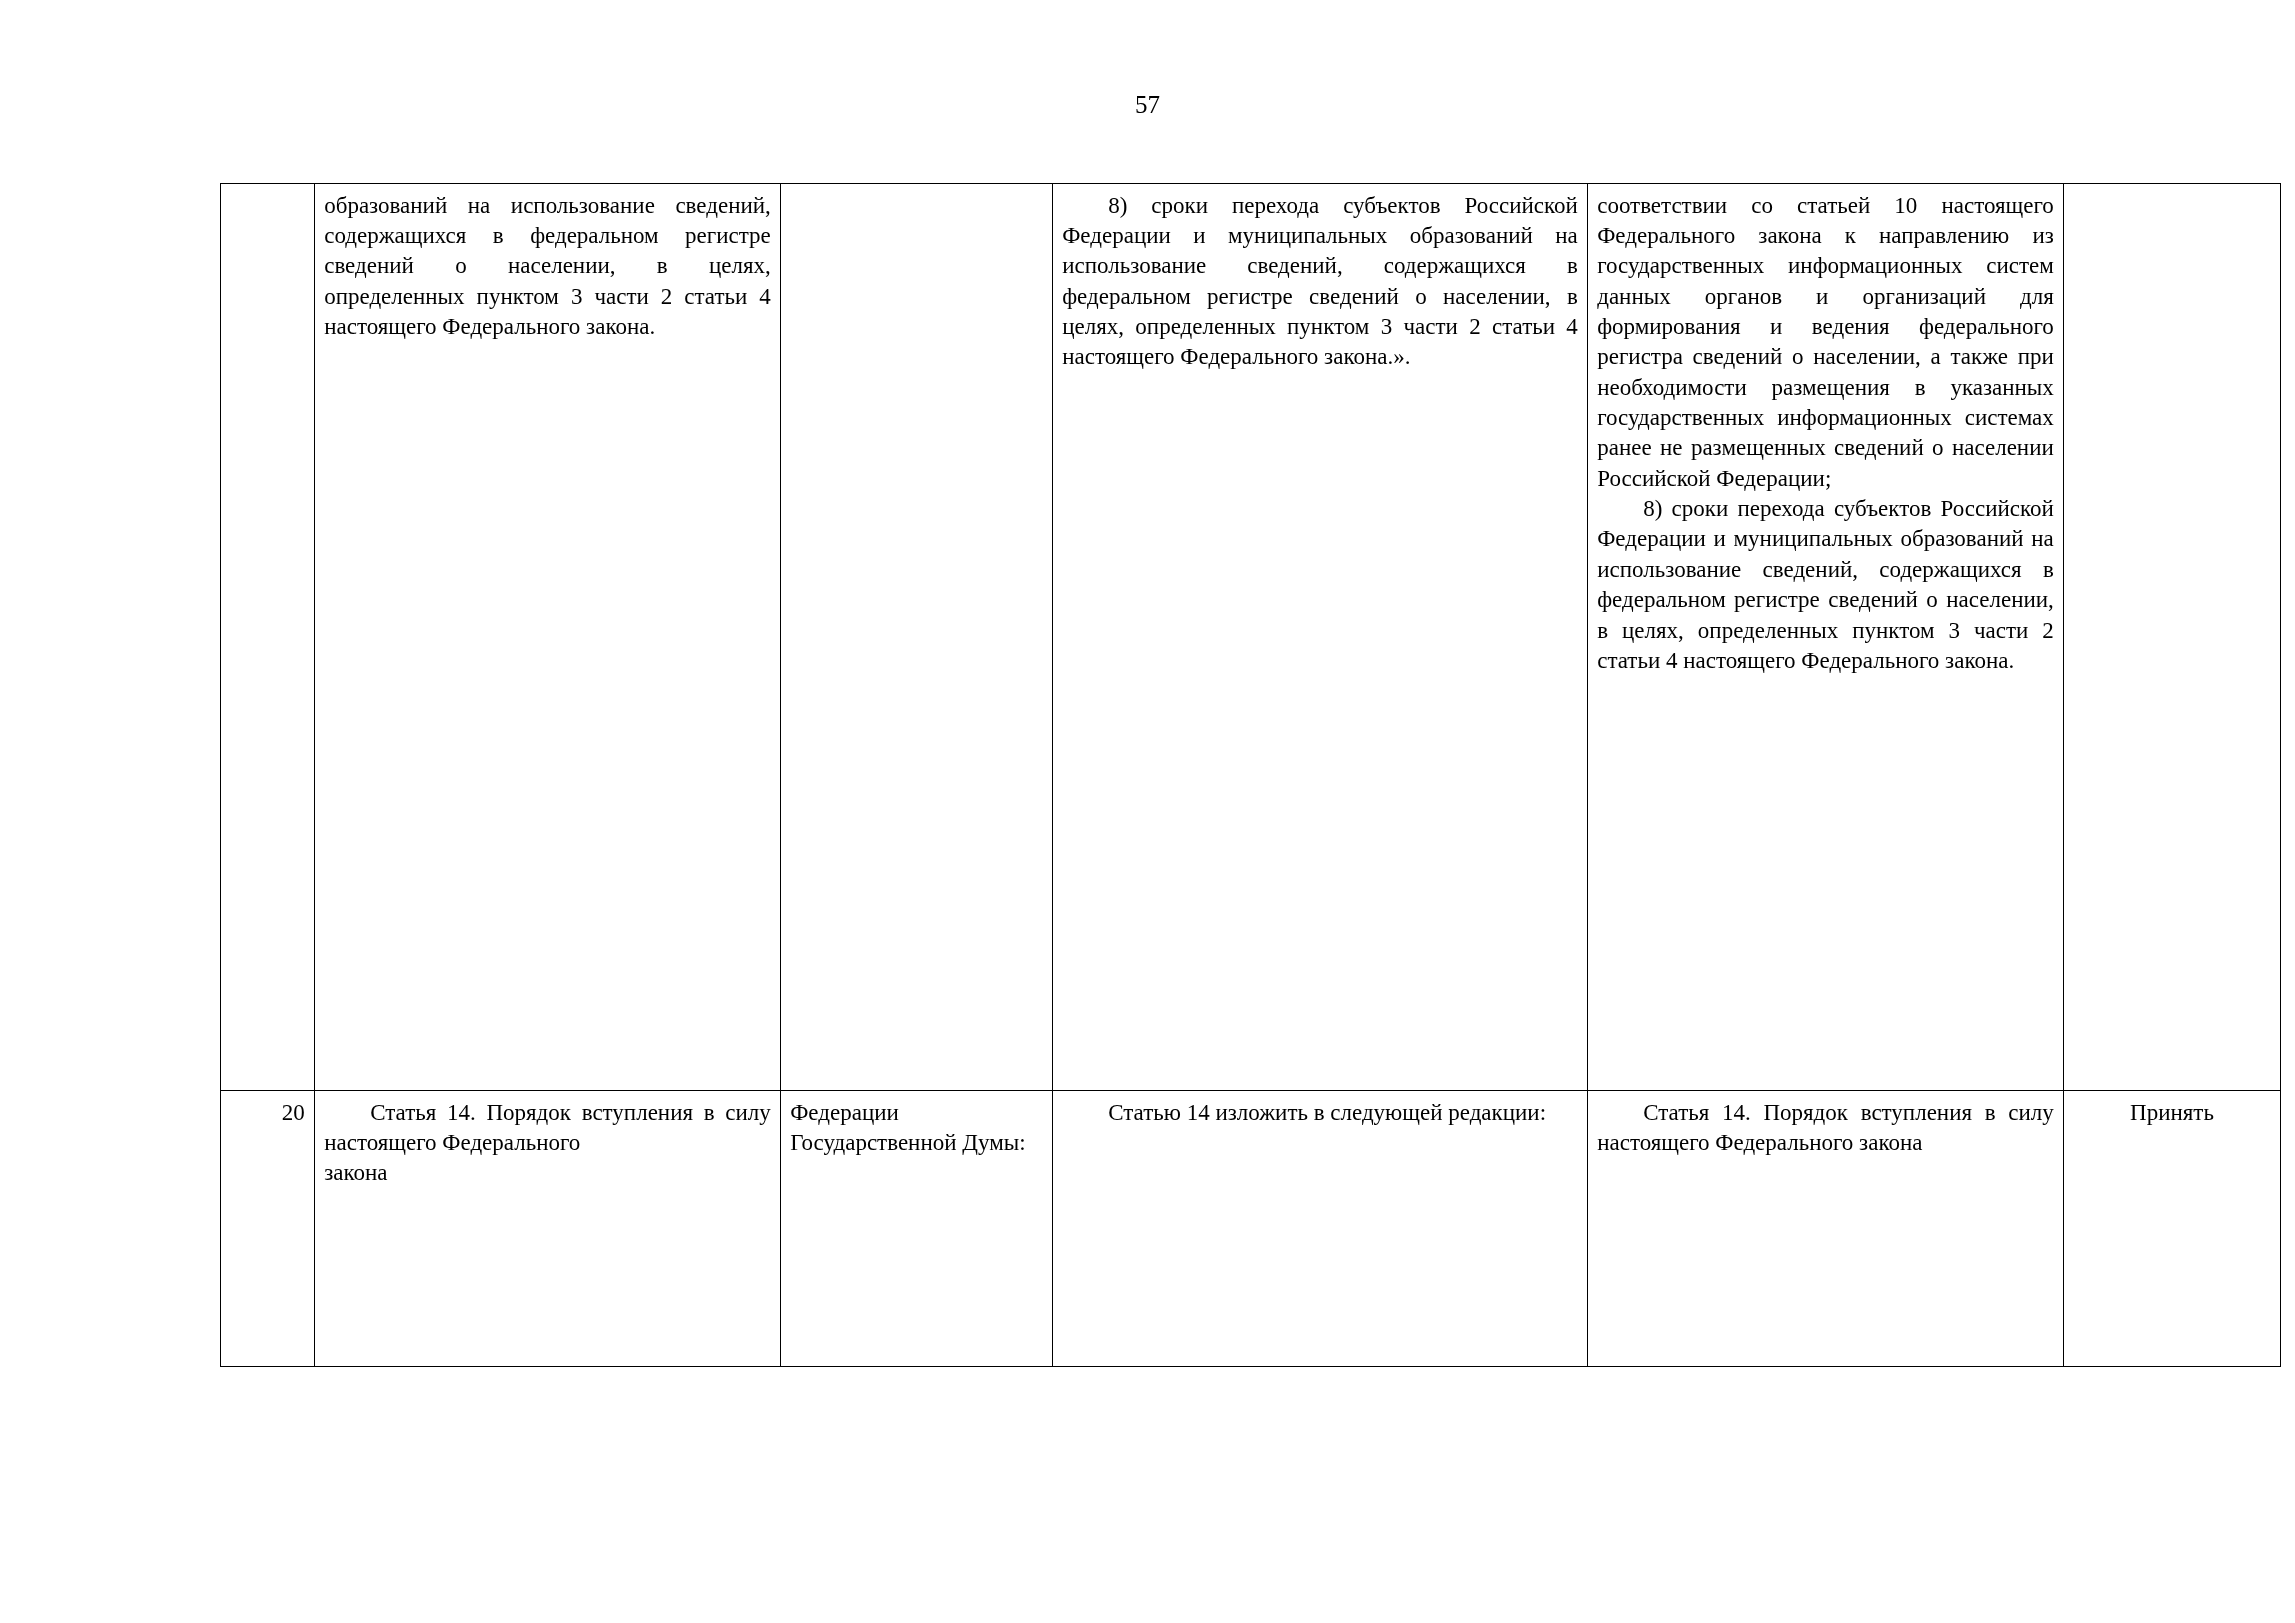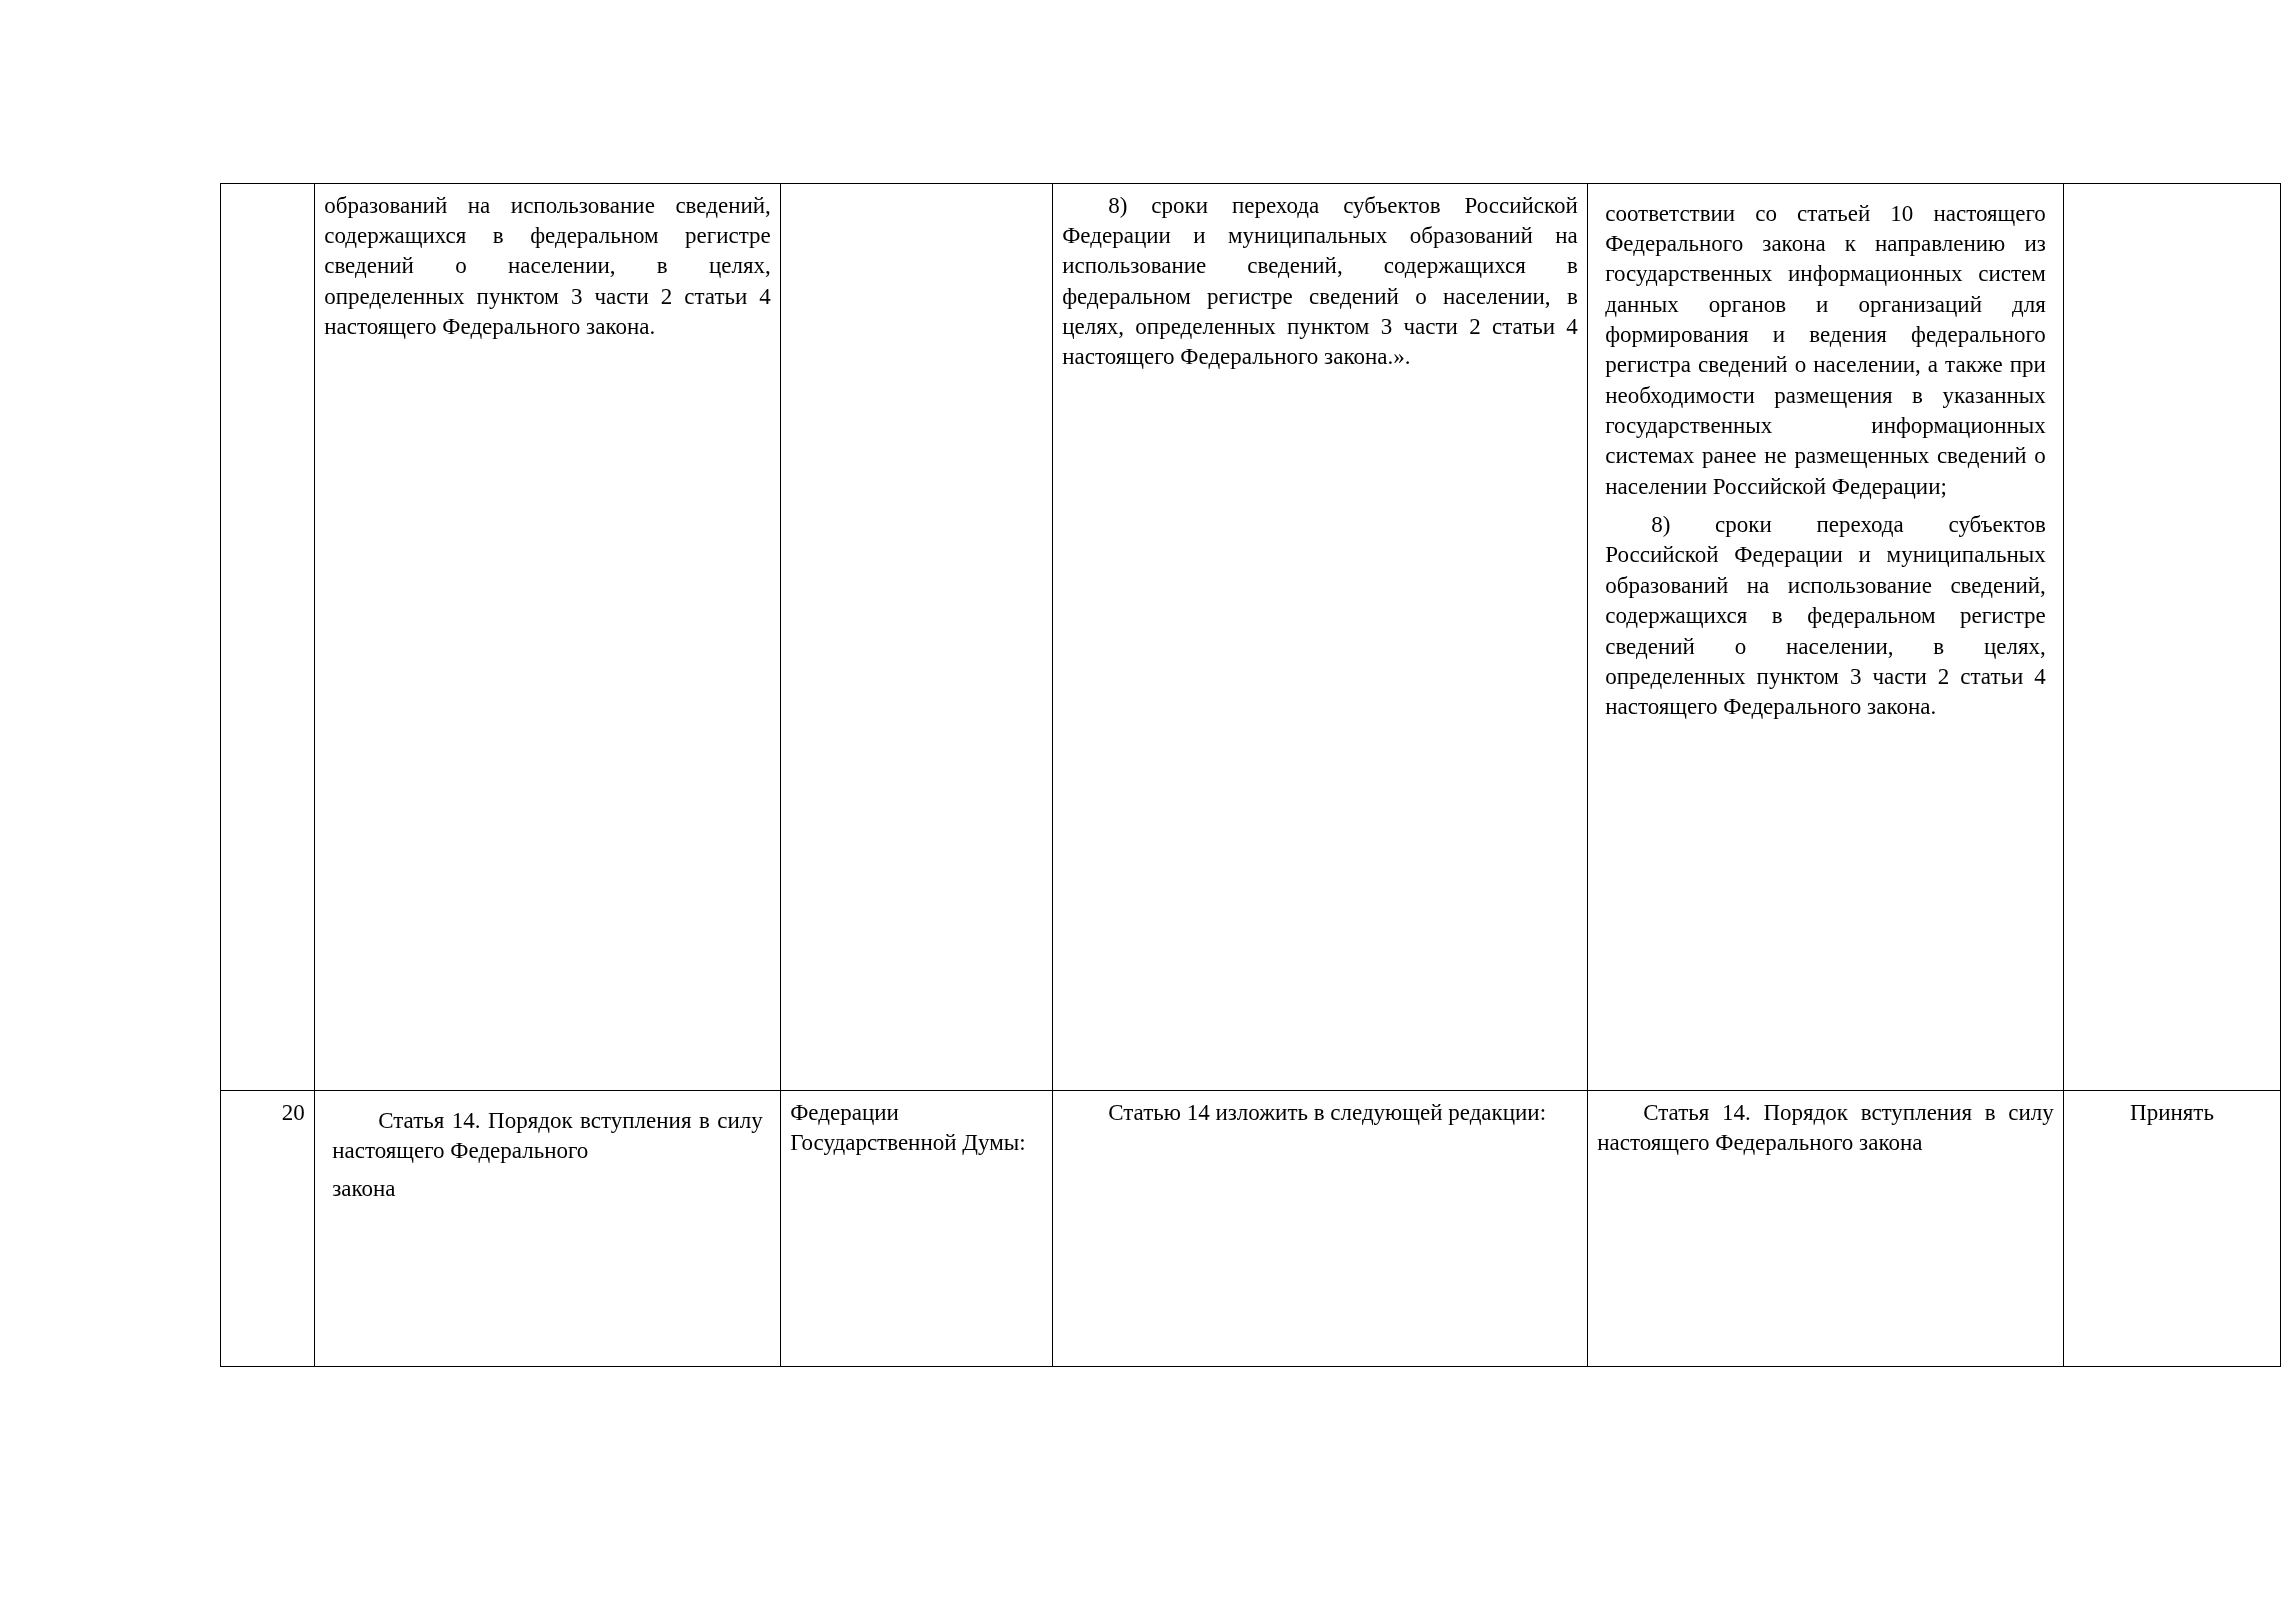--- a/index.html
+++ b/index.html
@@ -70,28 +70,29 @@
     padding-top: 7.9px;
   }
   .res-cell {
     text-align: center;
     font-size: 23px;
     padding-top: 7.9px;
   }
   .row-tall td { height: 893px; }
   .row-last td { height: 262px; }
   p {
-    margin: 8px;
+    margin: 0;
   }
 </style>
 </head>
 <body>
 
 <div class="page">
 
+  <div class="page-number">57</div>
 
   <div class="table-wrap">
     <table class="doc-table">
       <colgroup>
         <col class="c-num">
         <col class="c-text">
         <col class="c-auth">
         <col class="c-prop">
         <col class="c-new">
         <col class="c-res">

